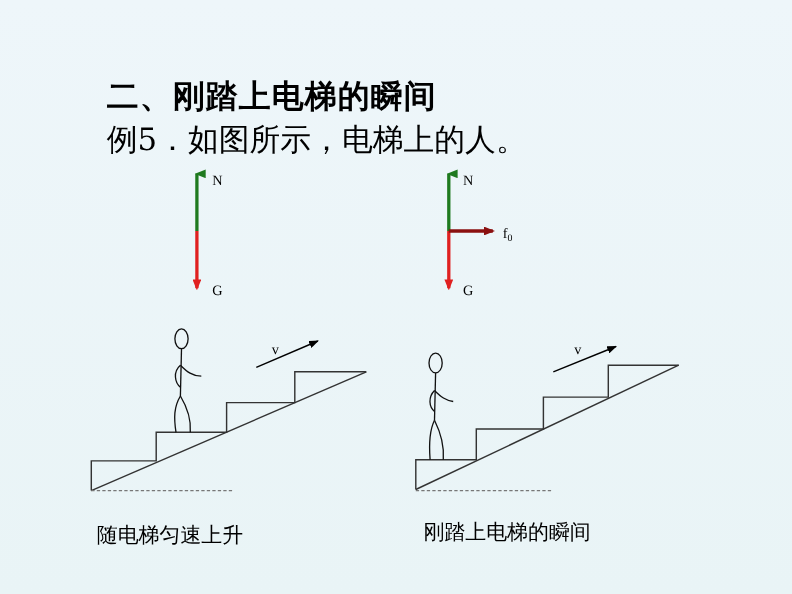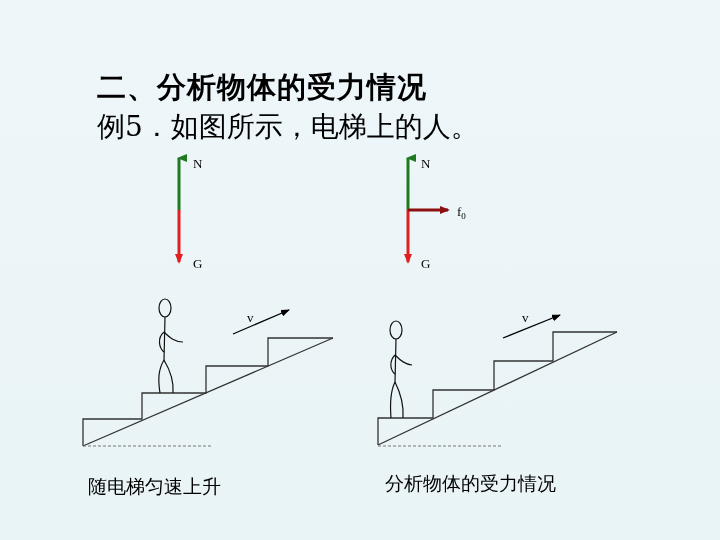--- a/index.html
+++ b/index.html
@@ -23,21 +23,21 @@
       font-family: "DejaVu Sans", sans-serif;
     }
     .cap-left { left: 88px; top: 474px; }
     .cap-right { left: 385px; top: 471px; }
     svg.diagram { position: absolute; left: 0; top: 0; }
     .lbl { font-family: "Liberation Serif", serif; font-size: 13px; fill: #000; }
   </style>
 </head>
 <body>
 
-<div class="title">二、分析物体的受力情况</div>
+<div class="title">二、刚踏上电梯的瞬间</div>
 <div class="subtitle">例5．如图所示，电梯上的人。</div>
 
 <svg class="diagram" width="720" height="540" viewBox="0 0 720 540">
   <defs>
     <marker id="ahG" markerWidth="8" markerHeight="10" refX="4" refY="2" orient="auto-start-reverse" markerUnits="userSpaceOnUse">
       <path d="M0,10 L4,0 L8,10 Z" fill="#1f7a1f"></path>
     </marker>
     <marker id="ahR" markerWidth="8" markerHeight="10" refX="4" refY="8" orient="0" markerUnits="userSpaceOnUse">
       <path d="M0,0 L4,10 L8,0 Z" fill="#e02020"></path>
     </marker>
@@ -92,13 +92,13 @@
       <path d="M395,355 C401,361 405,364 412,365"></path>
       <path d="M395,382 C390,392 390,405 391,418"></path>
       <path d="M395,382 C400,392 404,405 403,418"></path>
     </g>
     <line x1="503" y1="338" x2="560" y2="315" stroke="#000" stroke-width="1.3" marker-end="url(#ahV)"></line>
     <text class="lbl" x="522" y="322" stroke="none">v</text>
   </g>
 </svg>
 
 <div class="caption cap-left">随电梯匀速上升</div>
-<div class="caption cap-right">分析物体的受力情况</div>
+<div class="caption cap-right">刚踏上电梯的瞬间</div>
 
 </body></html>

